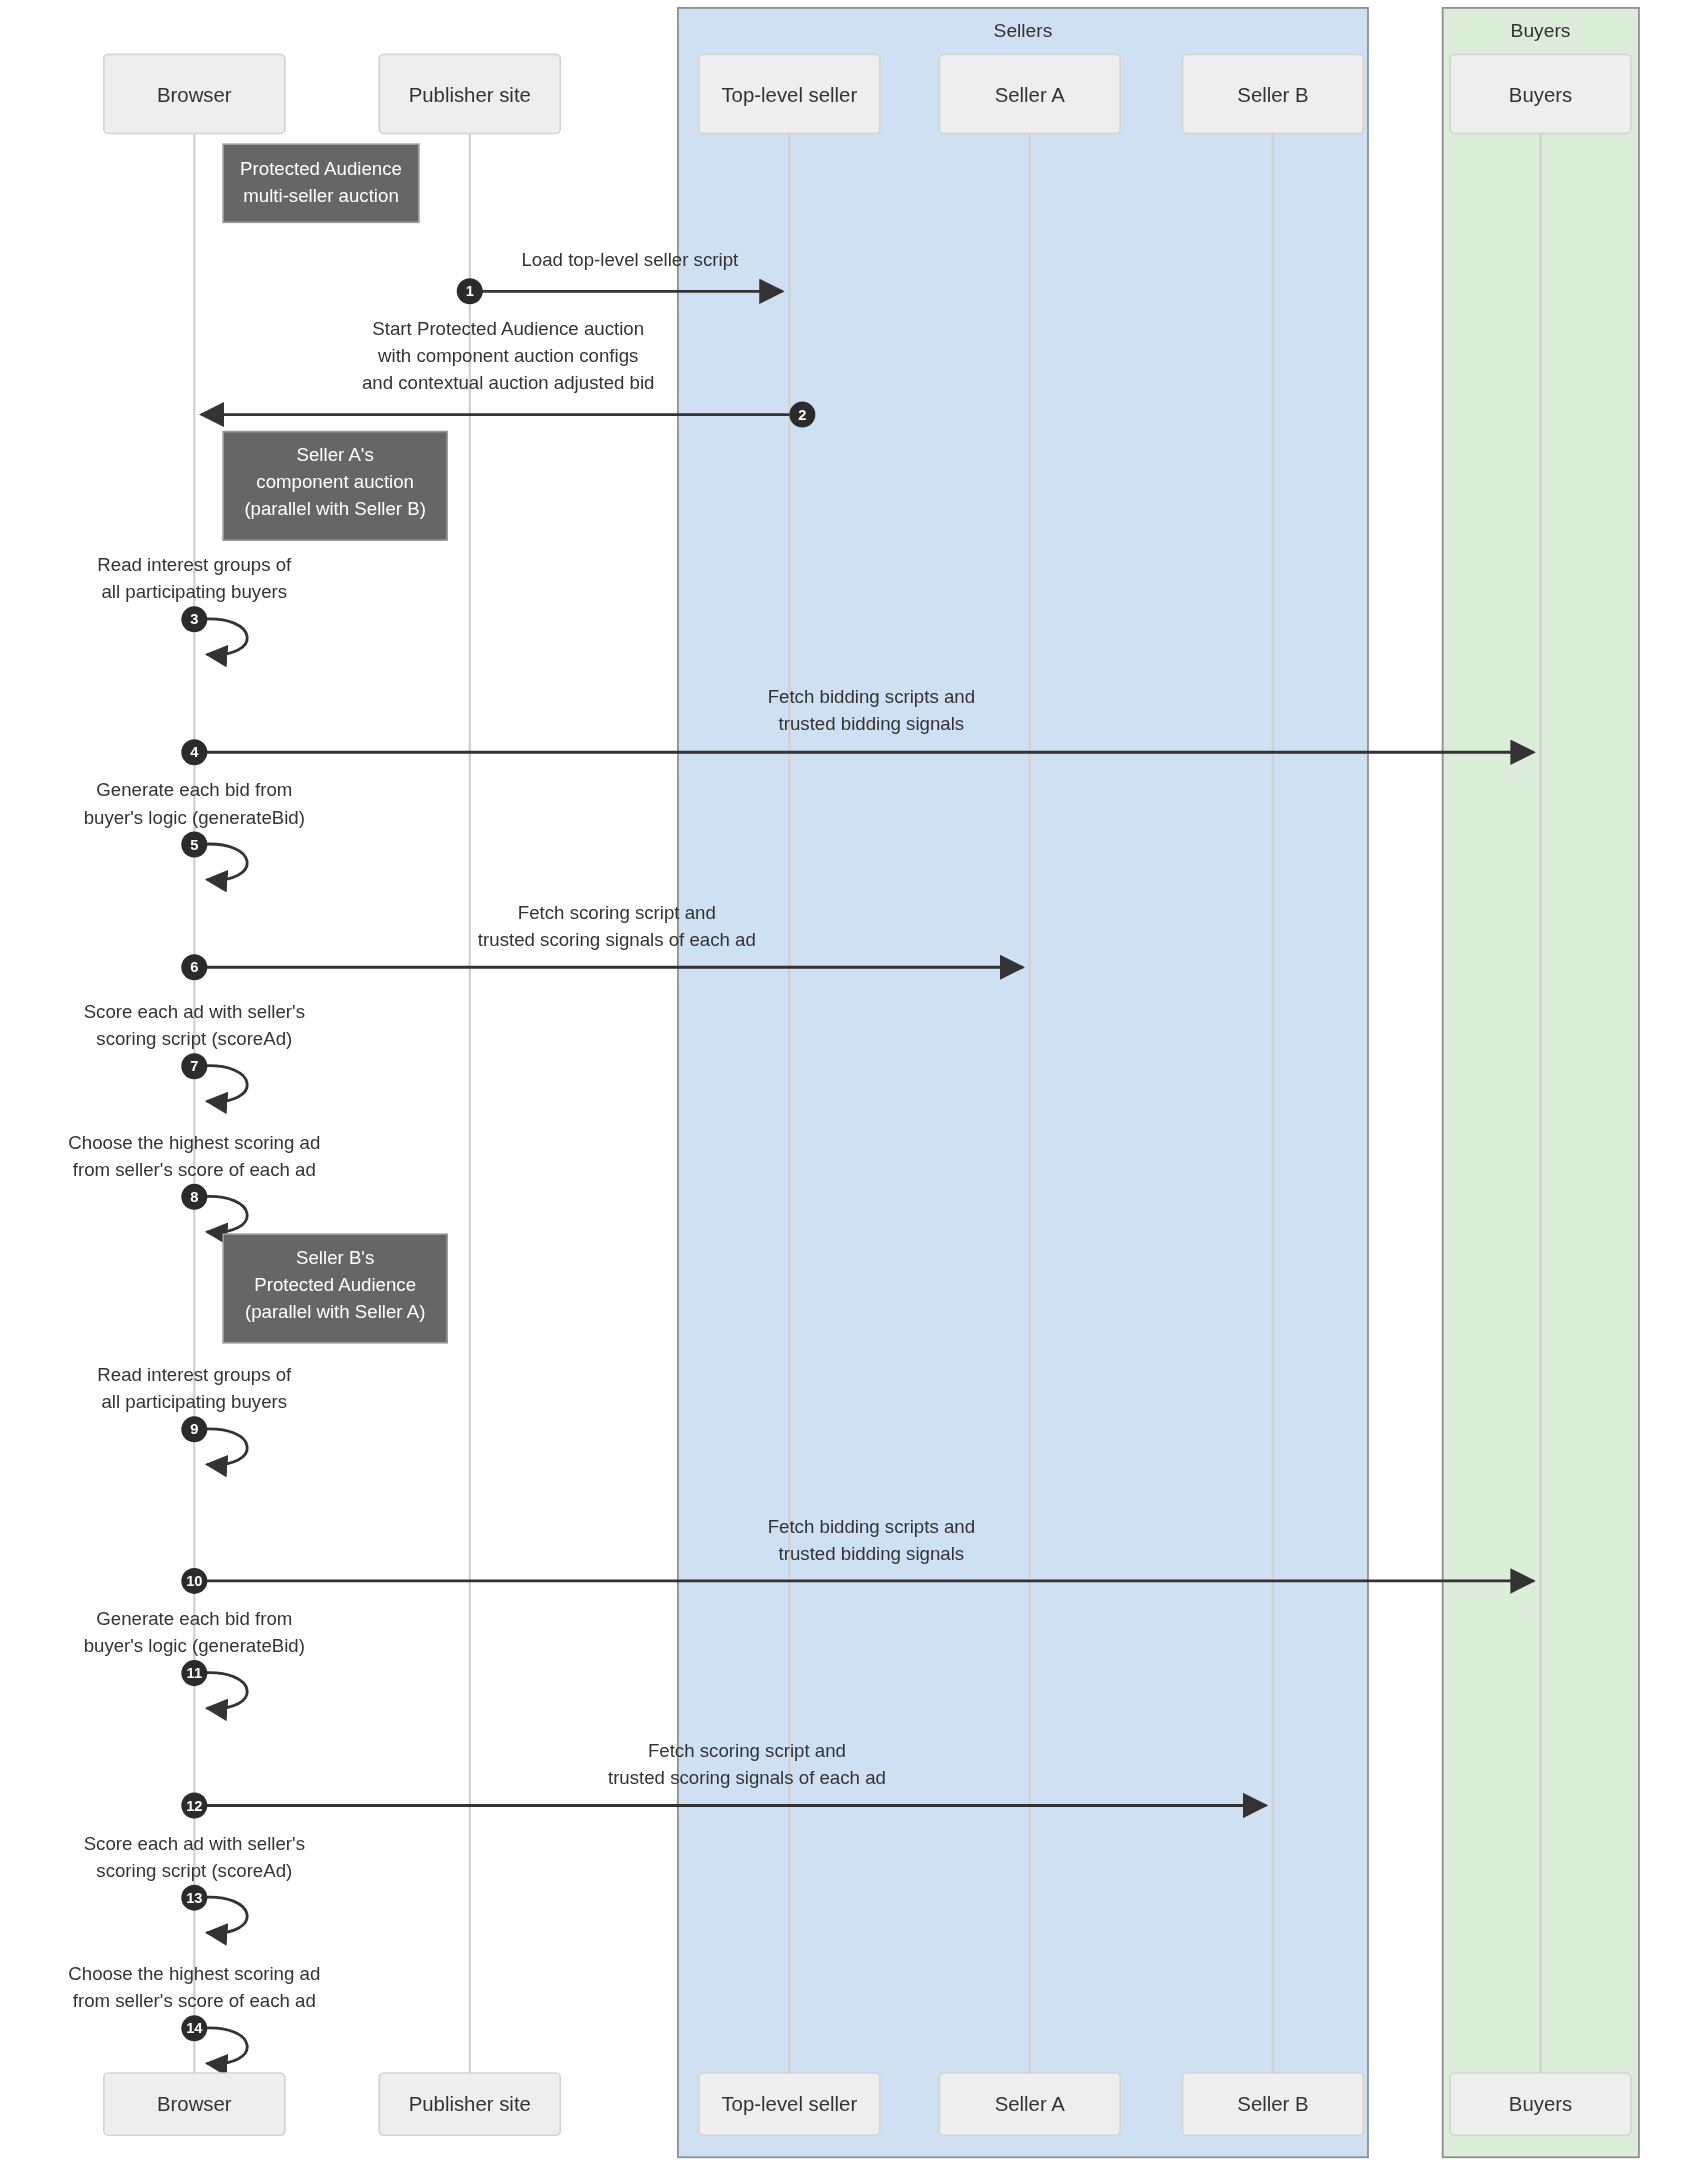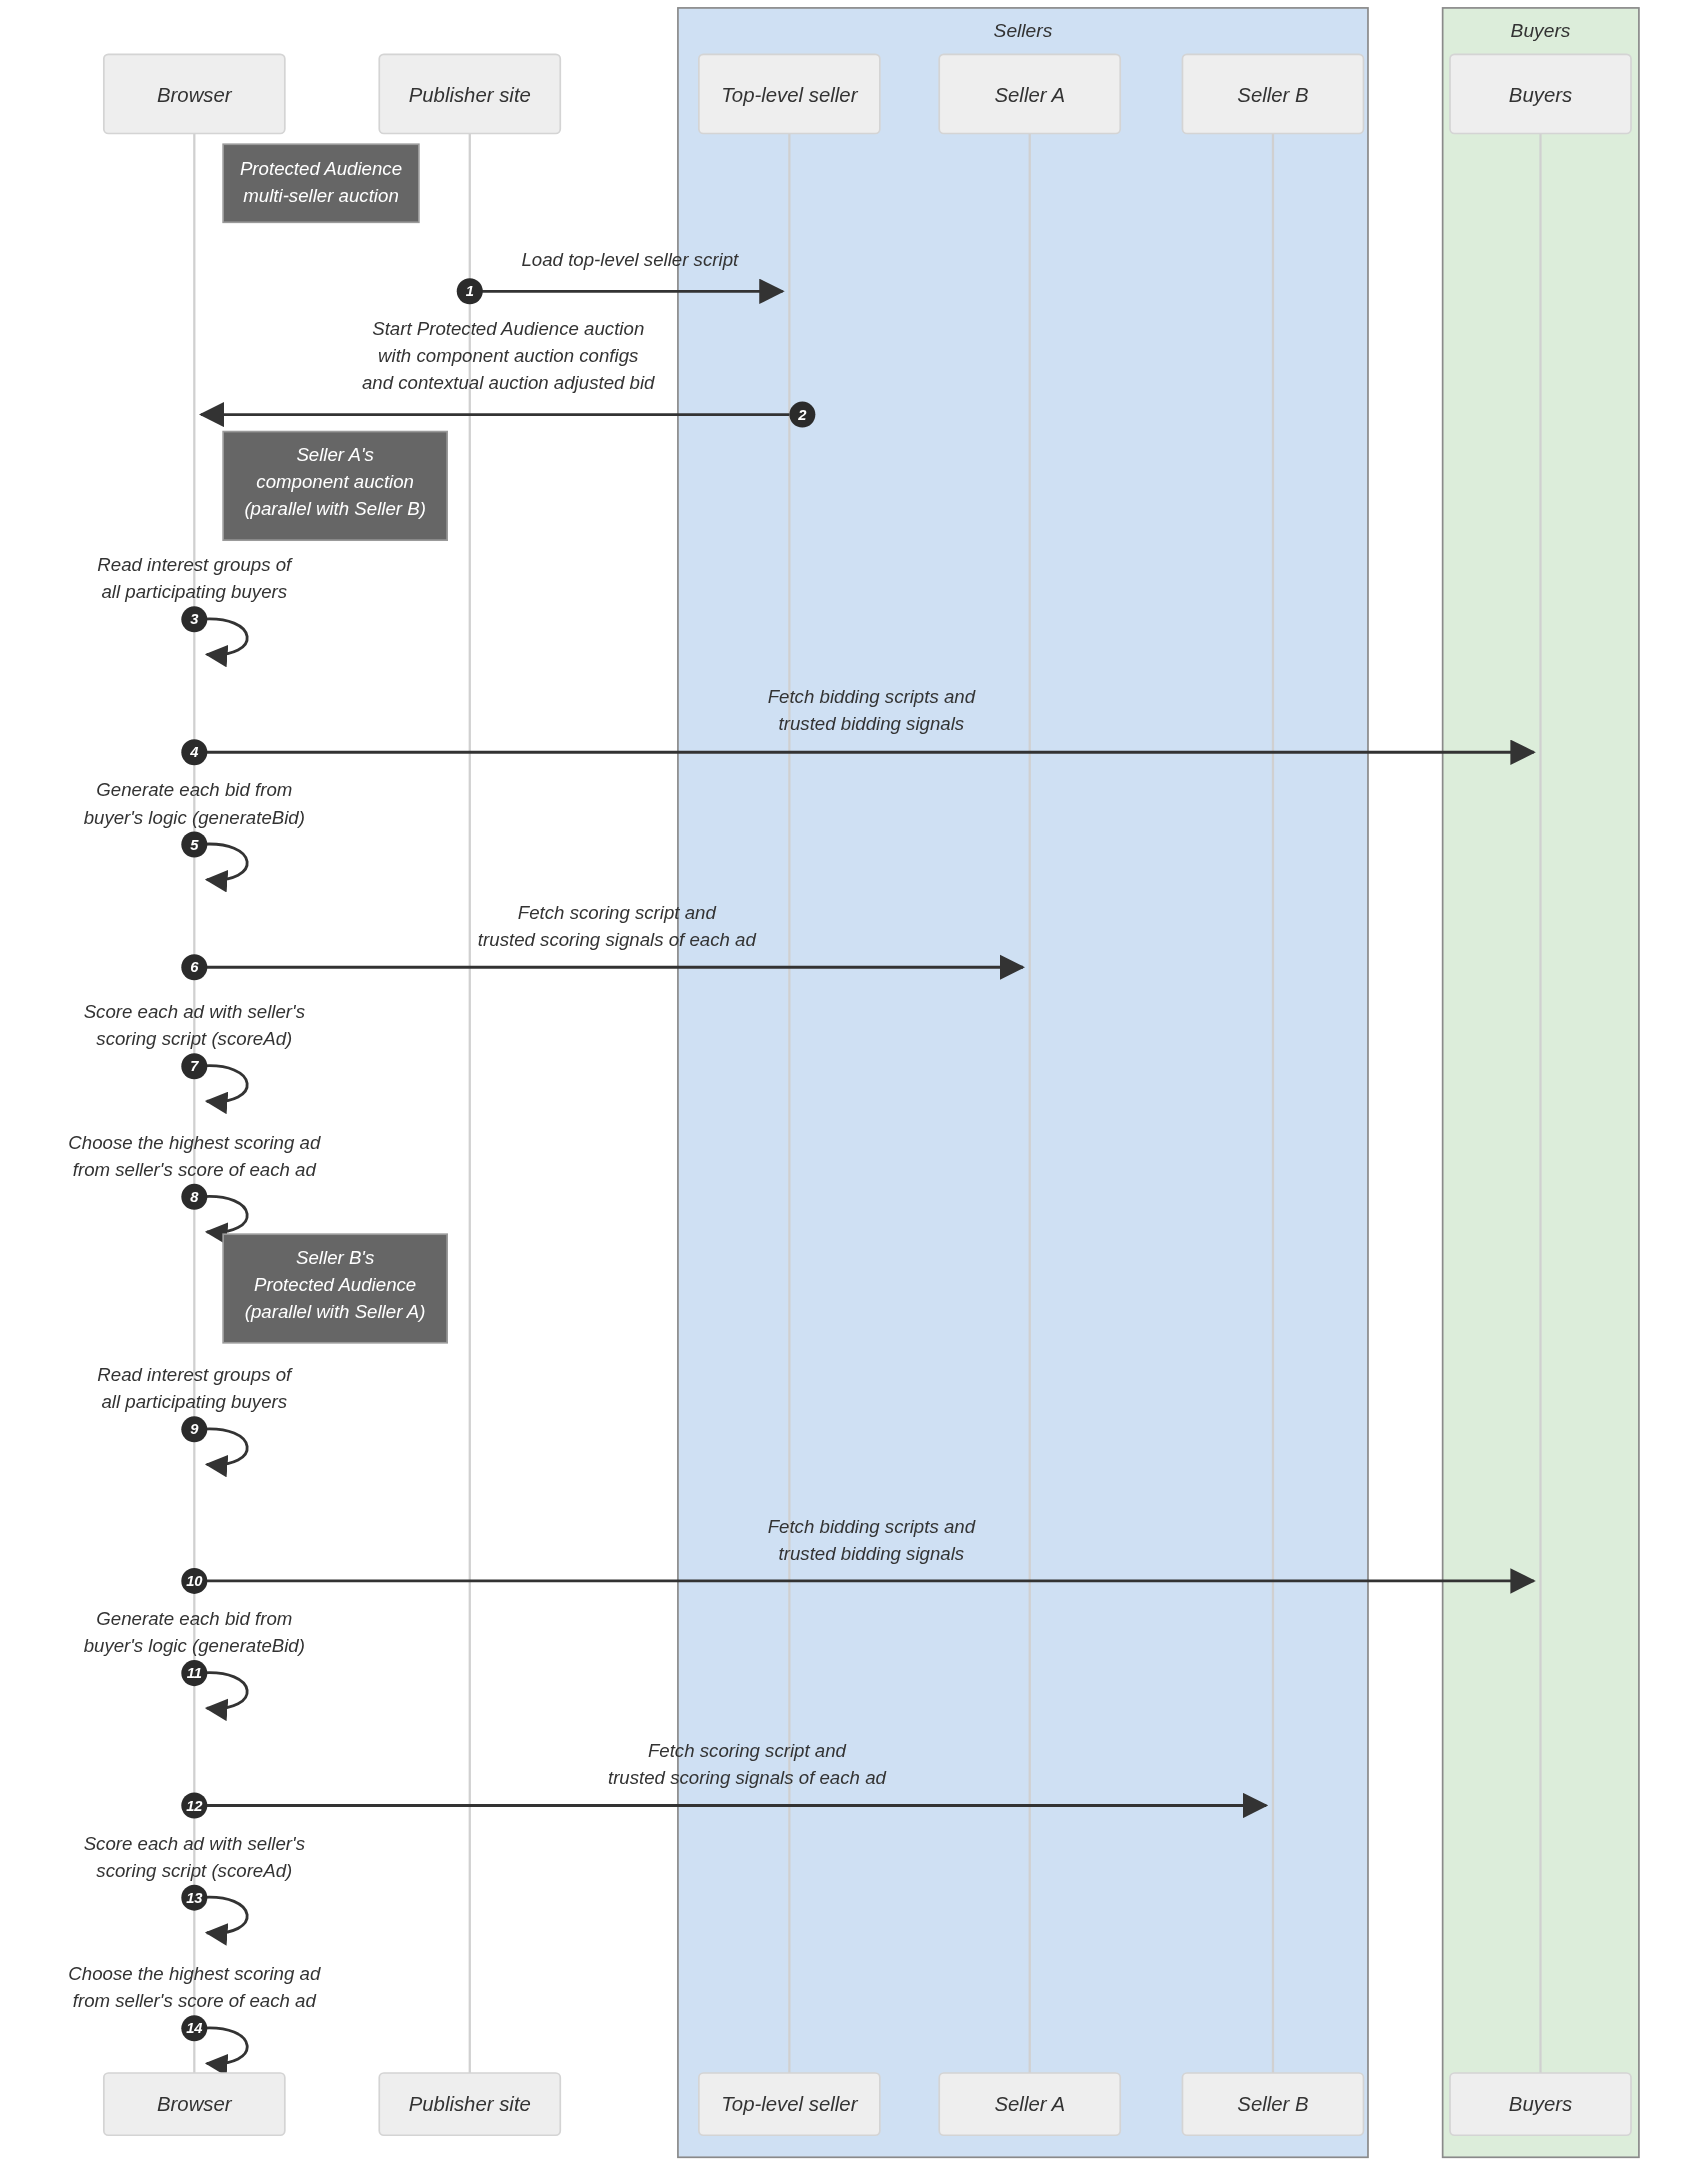--- a/index.html
+++ b/index.html
@@ -3,21 +3,21 @@
 <meta charset="utf-8">
 <title>Protected Audience multi-seller auction sequence diagram</title>
 <style>
   html,body{margin:0;padding:0;background:#ffffff;}
   body{
     font-family:"Liberation Sans","DejaVu Sans",sans-serif;
     color:#333333;
     width:1702px;height:2172px;
     position:relative;overflow:hidden;
   }
-  #stage{position:absolute;left:0;top:0;width:1702px;height:2064px;font-style:italic;}
+  #stage{position:absolute;left:0;top:0;width:1702px;height:2064px;}
   svg#diagram{position:absolute;left:0;top:0;width:1702px;height:2172px;display:block;}
 
   
   .group-rect{stroke:#8a8a8a;stroke-width:3;}
   .group-sellers{fill:#cfe0f3;}
   .group-buyers{fill:#dcedda;}
   .group-title{
     font-size:34px;fill:#333333;text-anchor:middle;
     font-family:"Liberation Sans","DejaVu Sans",sans-serif;
   }

